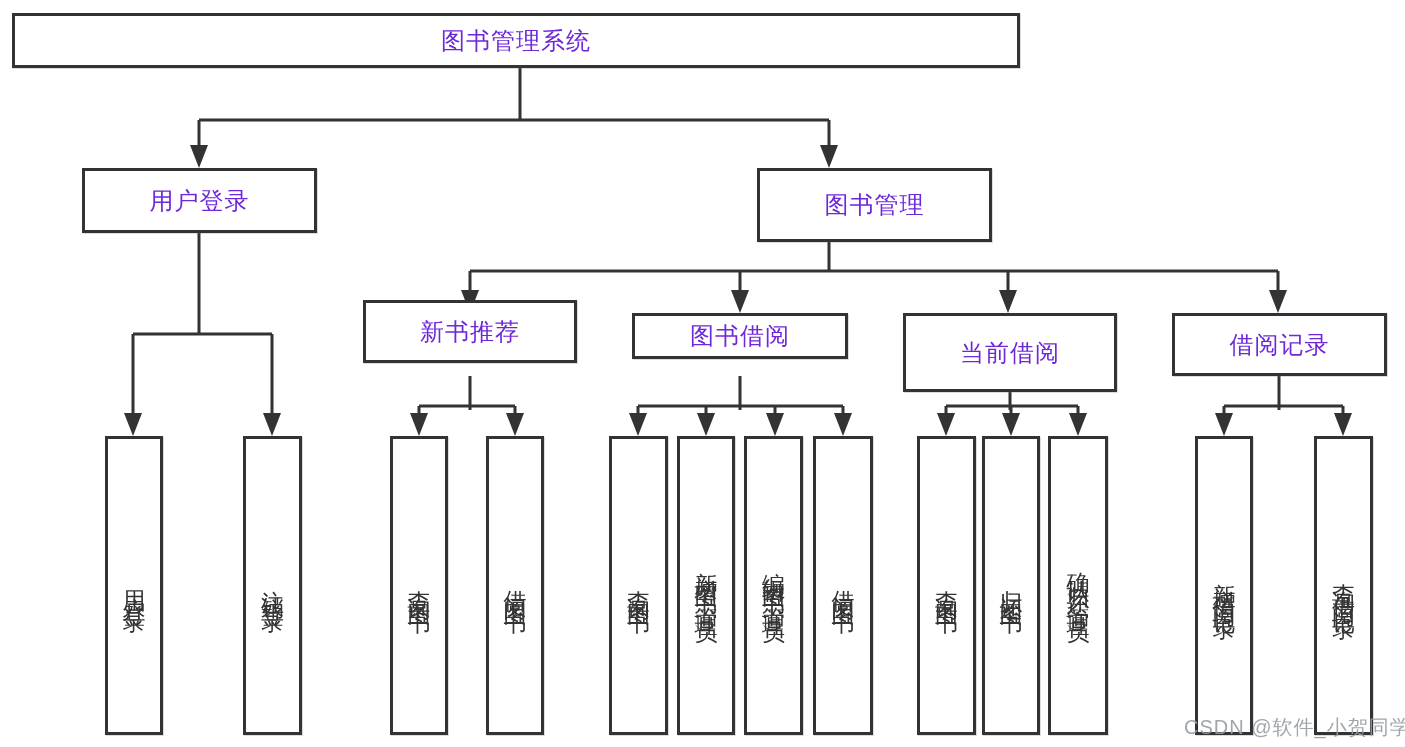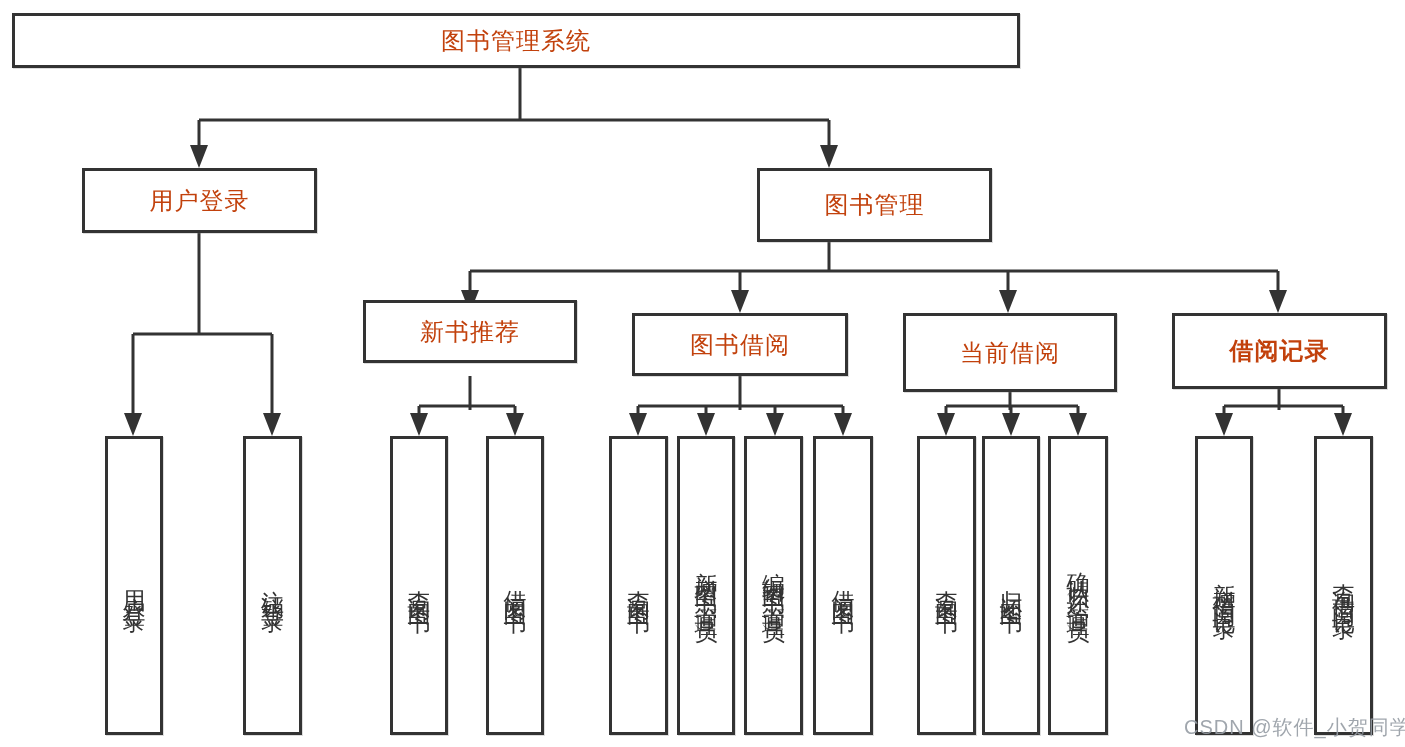--- a/index.html
+++ b/index.html
@@ -24,21 +24,21 @@
     border: 3px solid #333333;
     background: #ffffff;
     display: flex;
     align-items: center;
     justify-content: center;
     box-shadow: 1px 1px 0 rgba(120,120,120,0.25);
   }
   .hbox span {
     font-size: 24px;
     letter-spacing: 1px;
-    color: #c2410c;
+    color: #6d28d9;
     white-space: nowrap;
   }
   .vbox span {
     writing-mode: vertical-rl;
     font-size: 23px;
     letter-spacing: 7px;
     color: #333333;
     line-height: 1;
   }
   .watermark {
@@ -88,27 +88,27 @@
   <div class="box hbox" style="left:82px; top:168px; width:235px; height:65px;">
     <span>用户登录</span>
   </div>
   <div class="box hbox" style="left:712px; top:168px; width:235px; height:74px;margin-left:45px;">
     <span>图书管理</span>
   </div>
 
   <div class="box hbox" style="left:363px; top:300px; width:214px; height:63px;">
     <span>新书推荐</span>
   </div>
-  <div class="box hbox" style="left:632px; top:313px; width:216px; height:63px;">
+  <div class="box hbox" style="left:632px; top:313px; width:216px; height:46px;">
     <span>图书借阅</span>
   </div>
   <div class="box hbox" style="left:903px; top:313px; width:214px; height:79px;">
     <span>当前借阅</span>
   </div>
-  <div class="box hbox" style="left:1172px; top:313px; width:215px; height:76px;font-weight:bold;">
+  <div class="box hbox" style="left:1172px; top:313px; width:215px; height:63px;">
     <span>借阅记录</span>
   </div>
 
   <div class="box vbox" style="left:105px; top:436px; width:58px; height:299px;">
     <span>用户登录</span>
   </div>
   <div class="box vbox" style="left:243px; top:436px; width:59px; height:299px;">
     <span>注销登录</span>
   </div>
 

